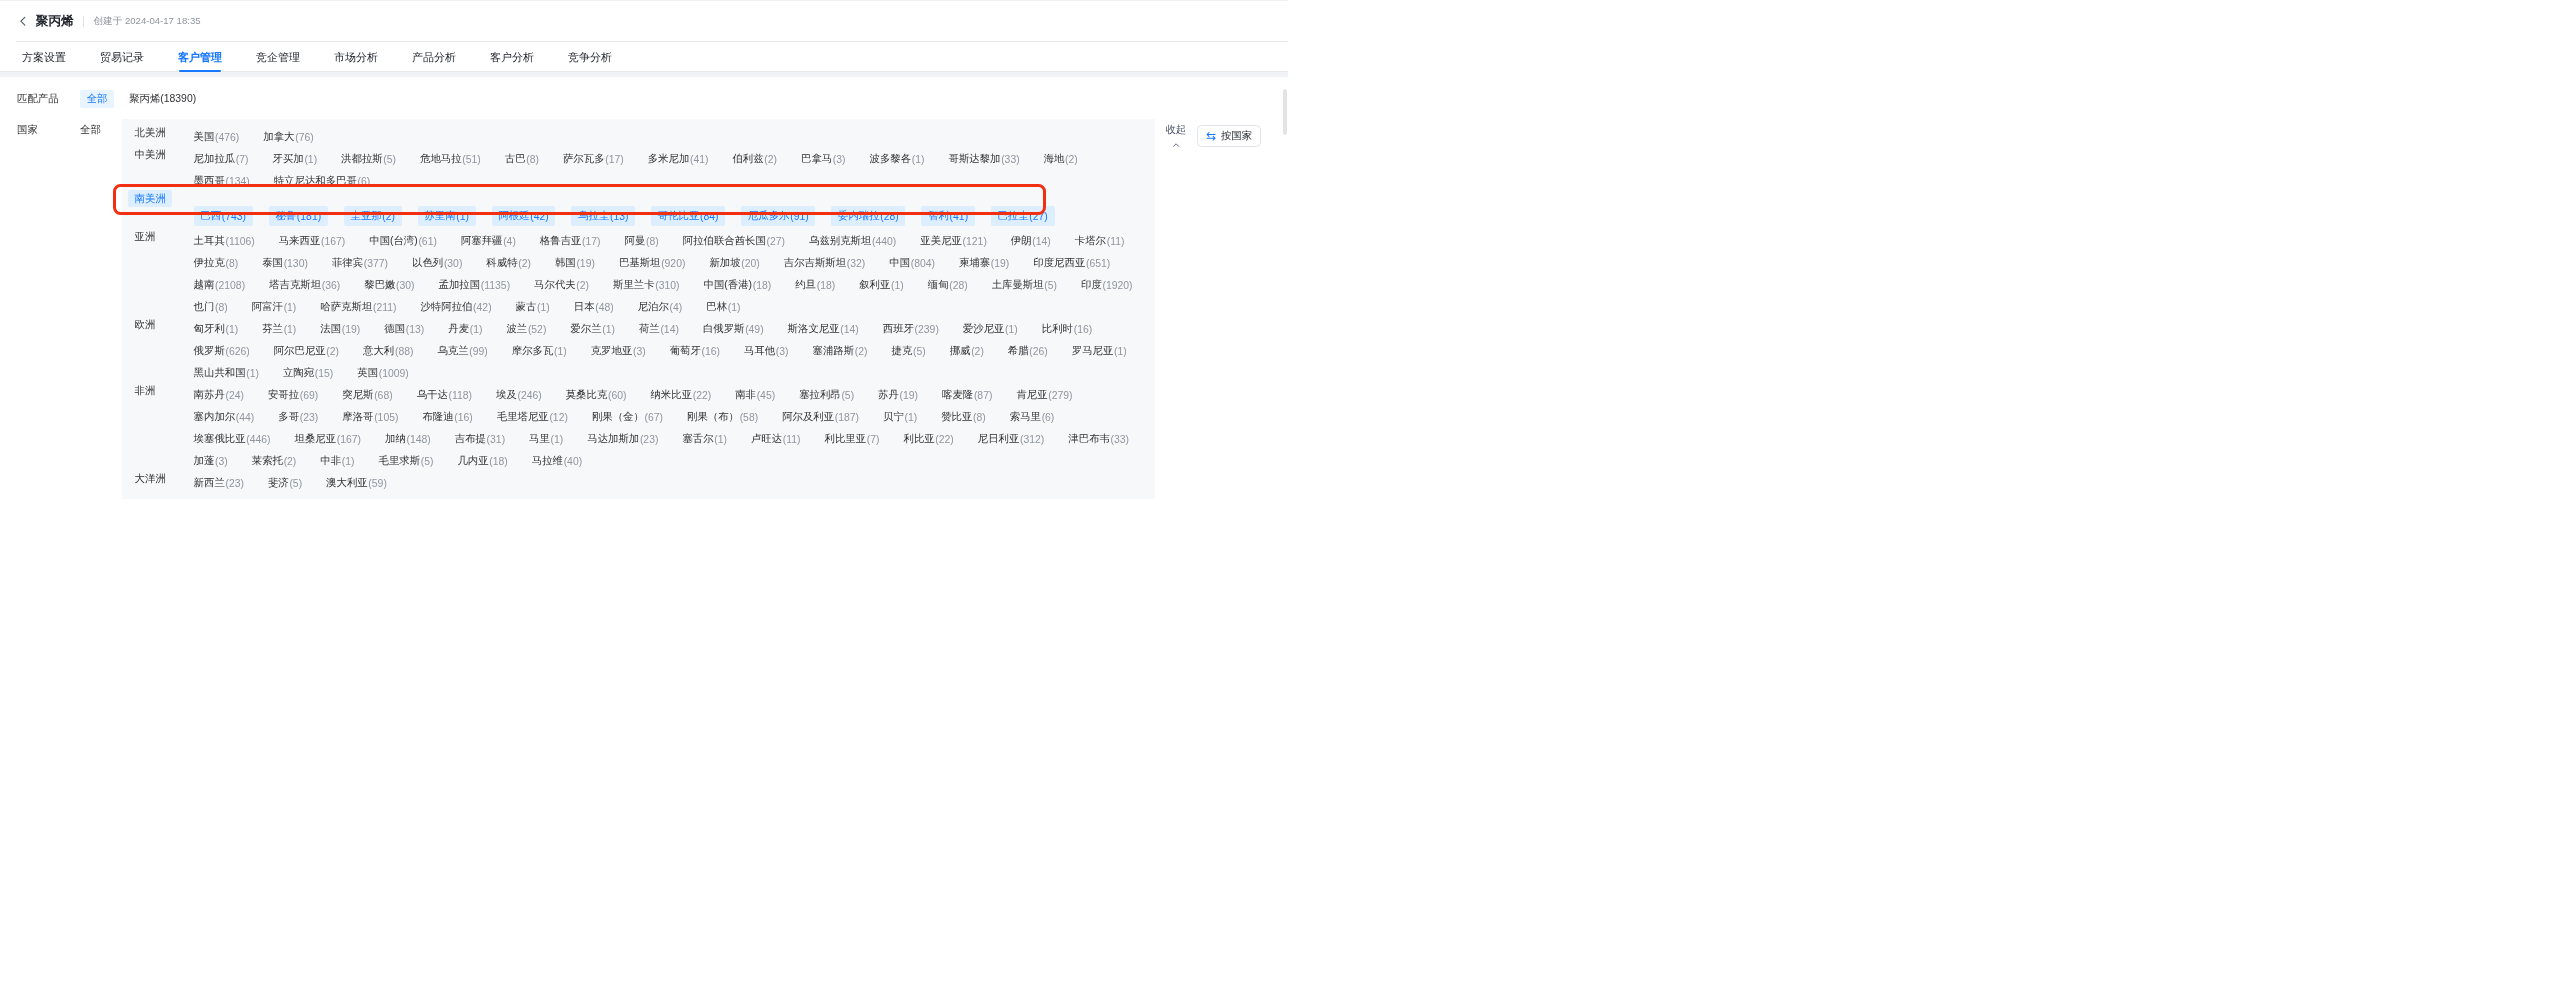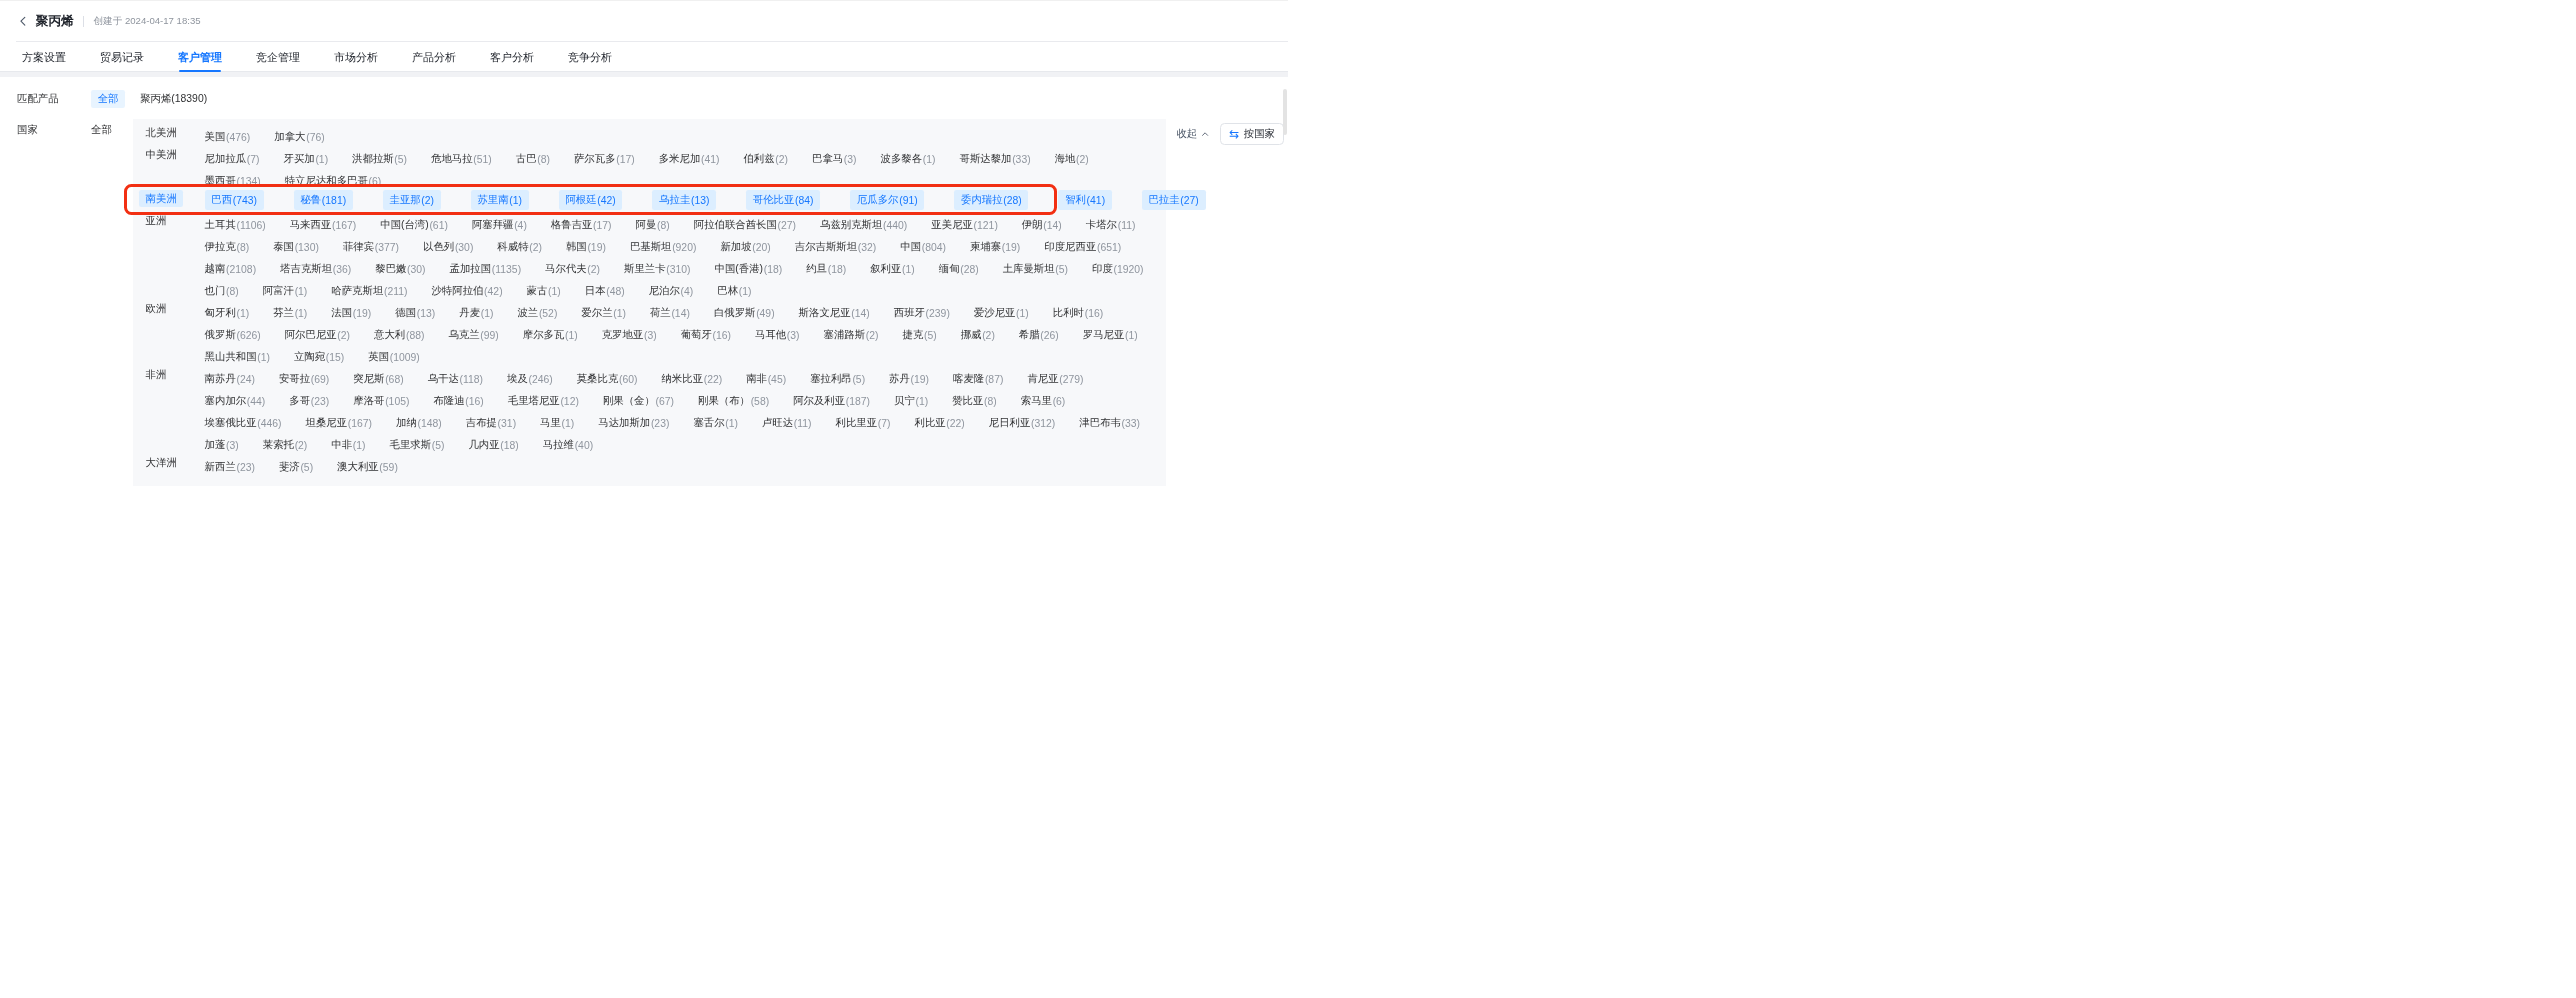--- a/index.html
+++ b/index.html
@@ -21,46 +21,46 @@
   
   .tabbar { display:flex; gap:34px; padding:0 22px; height:30px; align-items:stretch; position:relative; }
   .tabbar::after { content:""; position:absolute; left:0; right:0; bottom:0; height:0.7px; background:#e7e9ed; }
   .tab { display:flex; align-items:center; font-size:11px; color:#1d2129; cursor:pointer; position:relative; white-space:nowrap; }
   .tab.active { color:#1677ff; font-weight:bold; }
   .tab.active::after { content:""; position:absolute; left:0.7px; right:0.7px; bottom:0; height:2.2px; background:#1677ff; border-radius:1.5px; z-index:1; }
   .band { height:5.2px; background:#f1f2f5; }
   
   .main { padding:11px 0 0 17px; }
   .frow { display:flex; align-items:center; height:22px; margin-bottom:9px; }
-  .flabel { width:74px; color:#303133; flex:none; }
+  .flabel { width:63px; color:#303133; flex:none; }
   .chip-all { background:#e8f4ff; color:#1677ff; padding:2.2px 6.7px; border-radius:2.2px; cursor:pointer; }
   .product-value { margin-left:15px; color:#303133; }
   .country-row { display:flex; align-items:flex-start; }
   .all-plain { width:42px; line-height:22px; flex:none; cursor:pointer; color:#303133; }
   
   .panel { width:1033px; flex:none; background:#f7f8fa; padding:3px 15px 12px 12.6px; }
   .group { display:flex; align-items:flex-start; position:relative; }
   .glabel { width:59px; flex:none; line-height:22px; }
   .glabel-text { color:#303133; cursor:pointer; }
   .glines { flex:1; min-width:0; }
   .gline { display:flex; align-items:flex-end; height:22px; gap:24px; white-space:nowrap; }
   .citem { display:inline-flex; align-items:center; cursor:pointer; }
   .cname { color:#303133; }
   .ccount { color:#8f959e; margin-left:0.7px; }
   
   .group.hl .glabel { line-height:22px; }
   .group.hl .glabel-text { background:#dceeff; color:#1677ff; padding:3px 6.7px; border-radius:2.2px; margin-left:-6.7px;margin-top:12px; }
-  .group.hl .gline { gap:30px; }
+  .group.hl .gline { gap:16px;margin-top:16px; }
   .citem.hl { background:#dceeff; border-radius:2.2px; padding:0 6.7px; height:20px; }
   .citem.hl .cname, .citem.hl .ccount { color:#1677ff; }
   .red-box { position:absolute; left:-21.5px; top:-4.5px; width:933px; height:31px;
     border:3px solid #f22f12; border-radius:7.4px; pointer-events:none; z-index:2; }
   
   .actions { display:flex; align-items:center; margin-left:10.4px; margin-top:3.7px; flex:none; }
-  .collapse { display:flex; align-items:center; gap:3.7px; color:#4e5969; cursor:pointer; }
+  .collapse { display:flex; align-items:center; gap:3.7px; color:#4e5969; cursor:pointer;flex-direction:column; }
   .by-country { margin-left:11px; display:flex; align-items:center; gap:4.5px; background:#fff;
     border:0.7px solid #e0e3e8; border-radius:4.5px; height:22px; padding:0 8.2px;
     font-size:10.4px; color:#1d2129; cursor:pointer; font-family:inherit; }
   .swap-glyph { color:#1677ff; font-size:12px; line-height:1; }
   .scroll-thumb { position:absolute; right:1.5px; top:88px; width:3.7px; height:46px; background:#e3e3e3; border-radius:2.2px; }
 </style>
 </head>
 <body>
 
 <div class="header">

